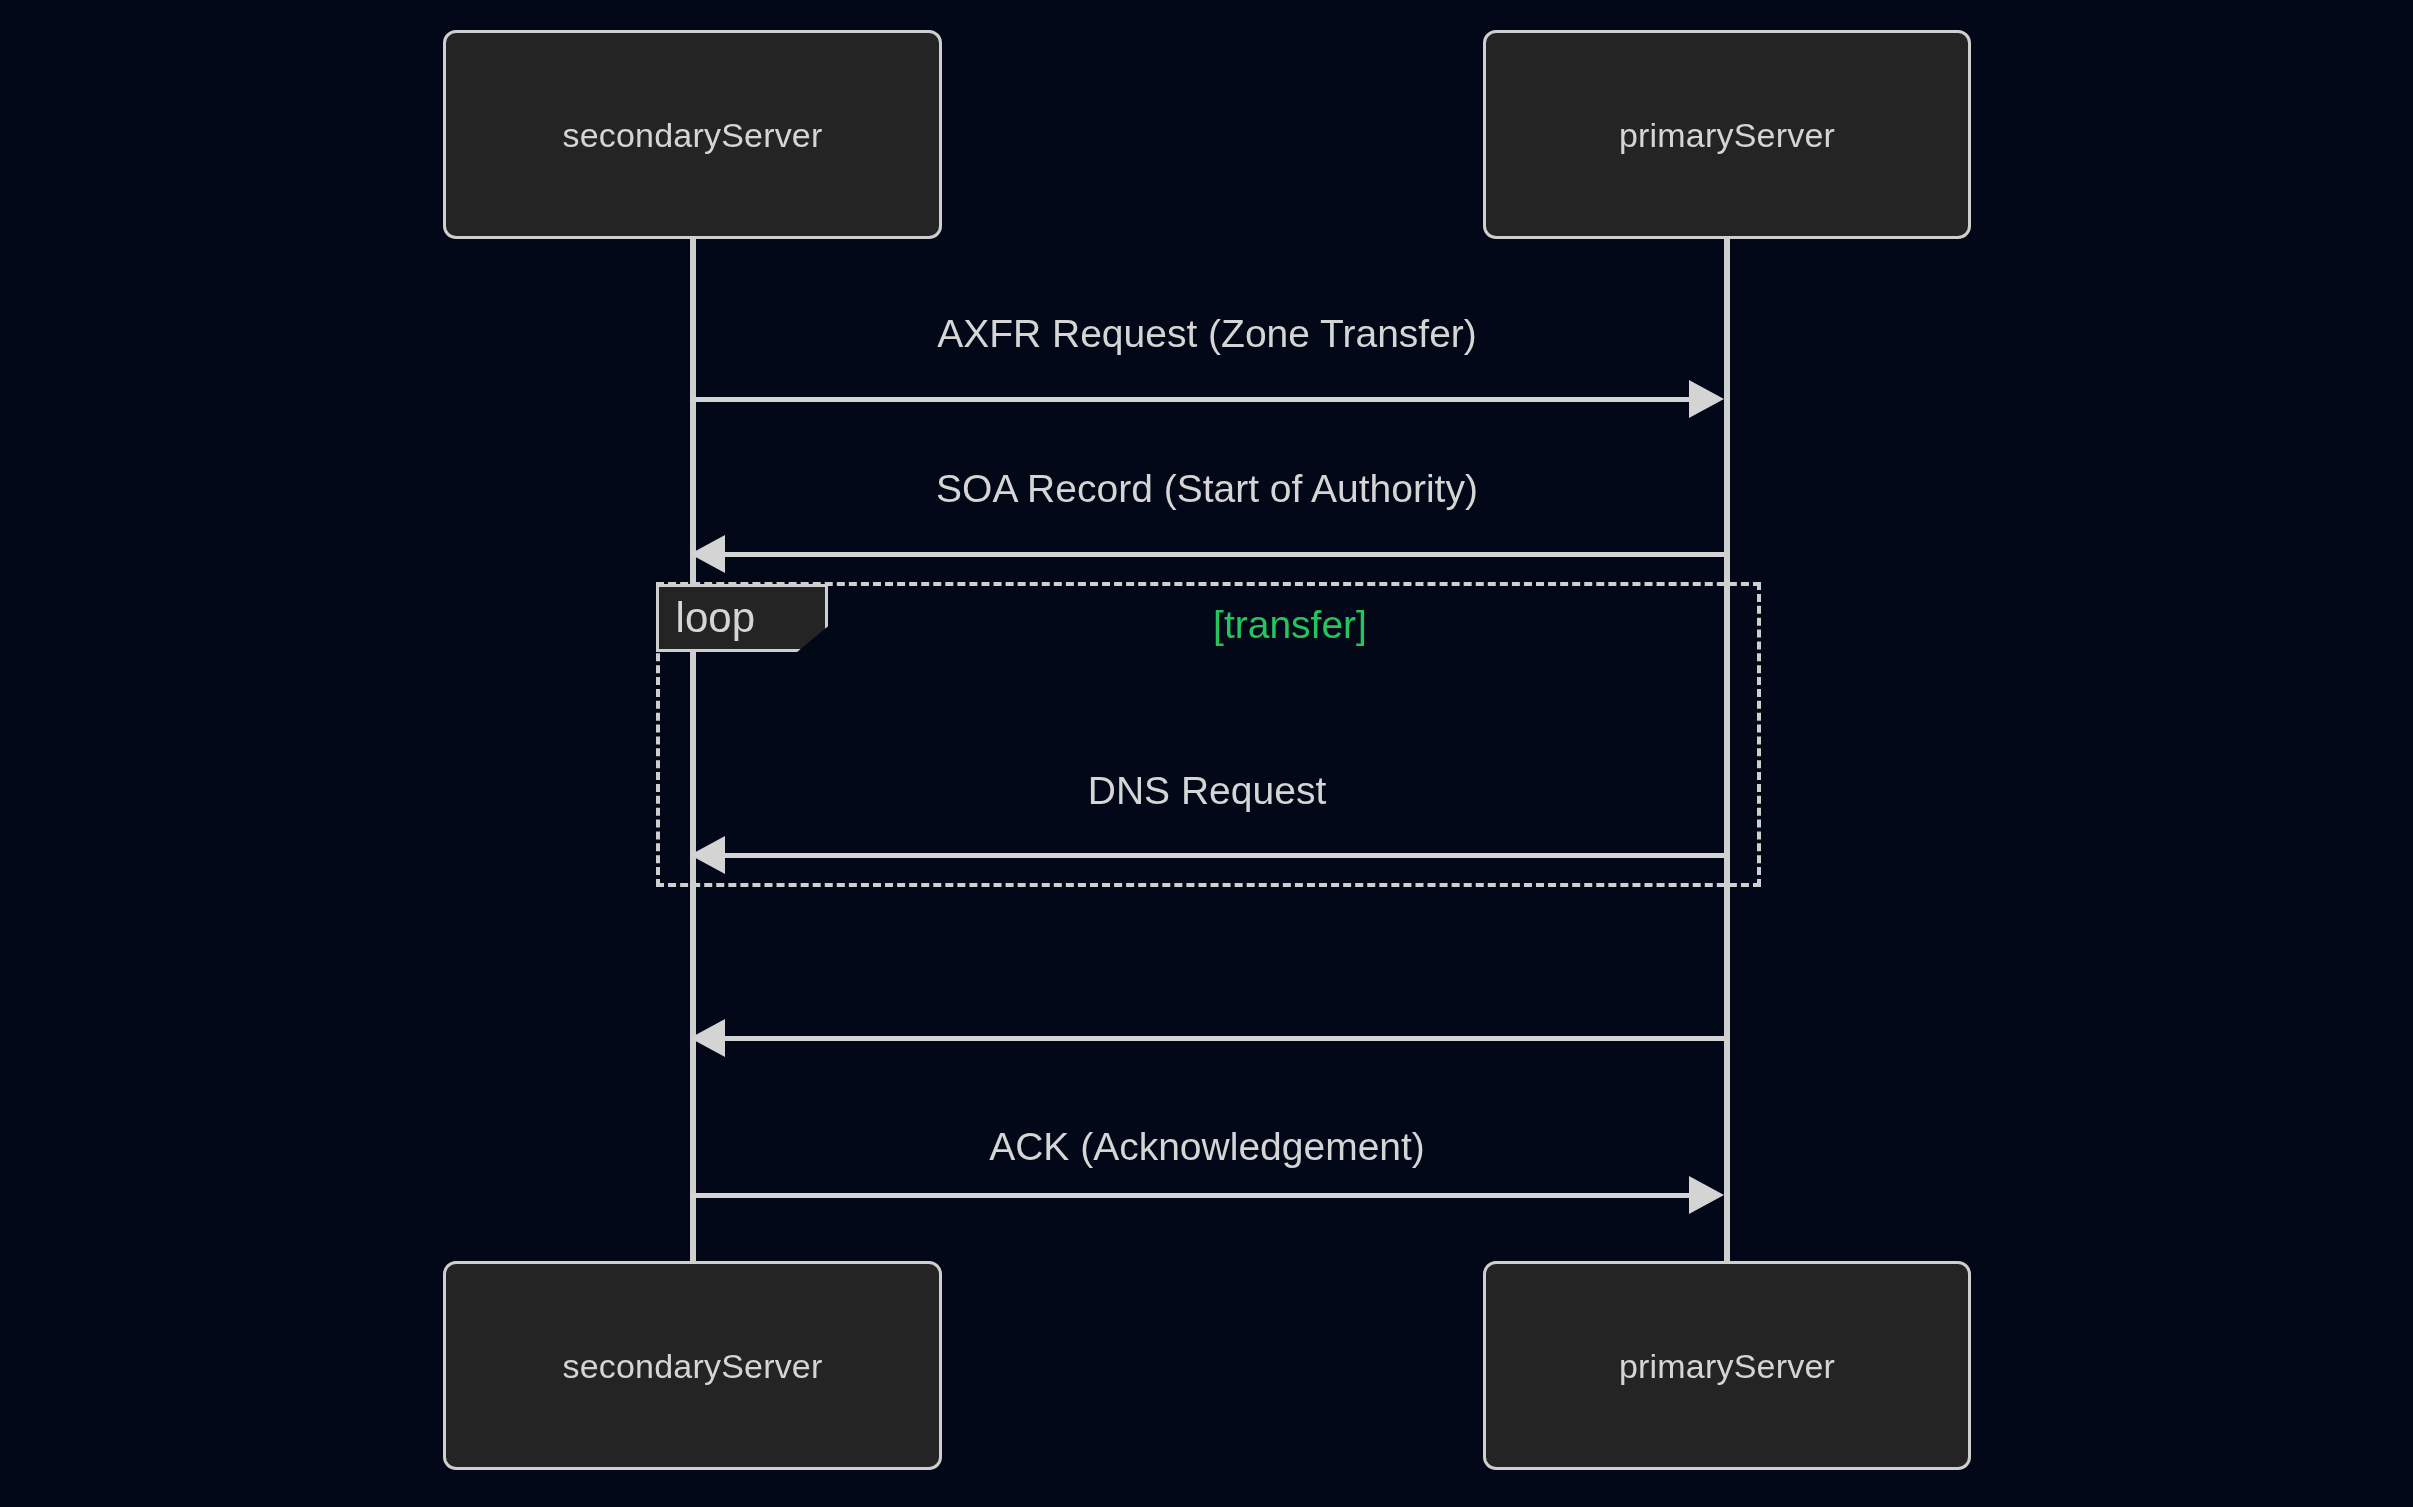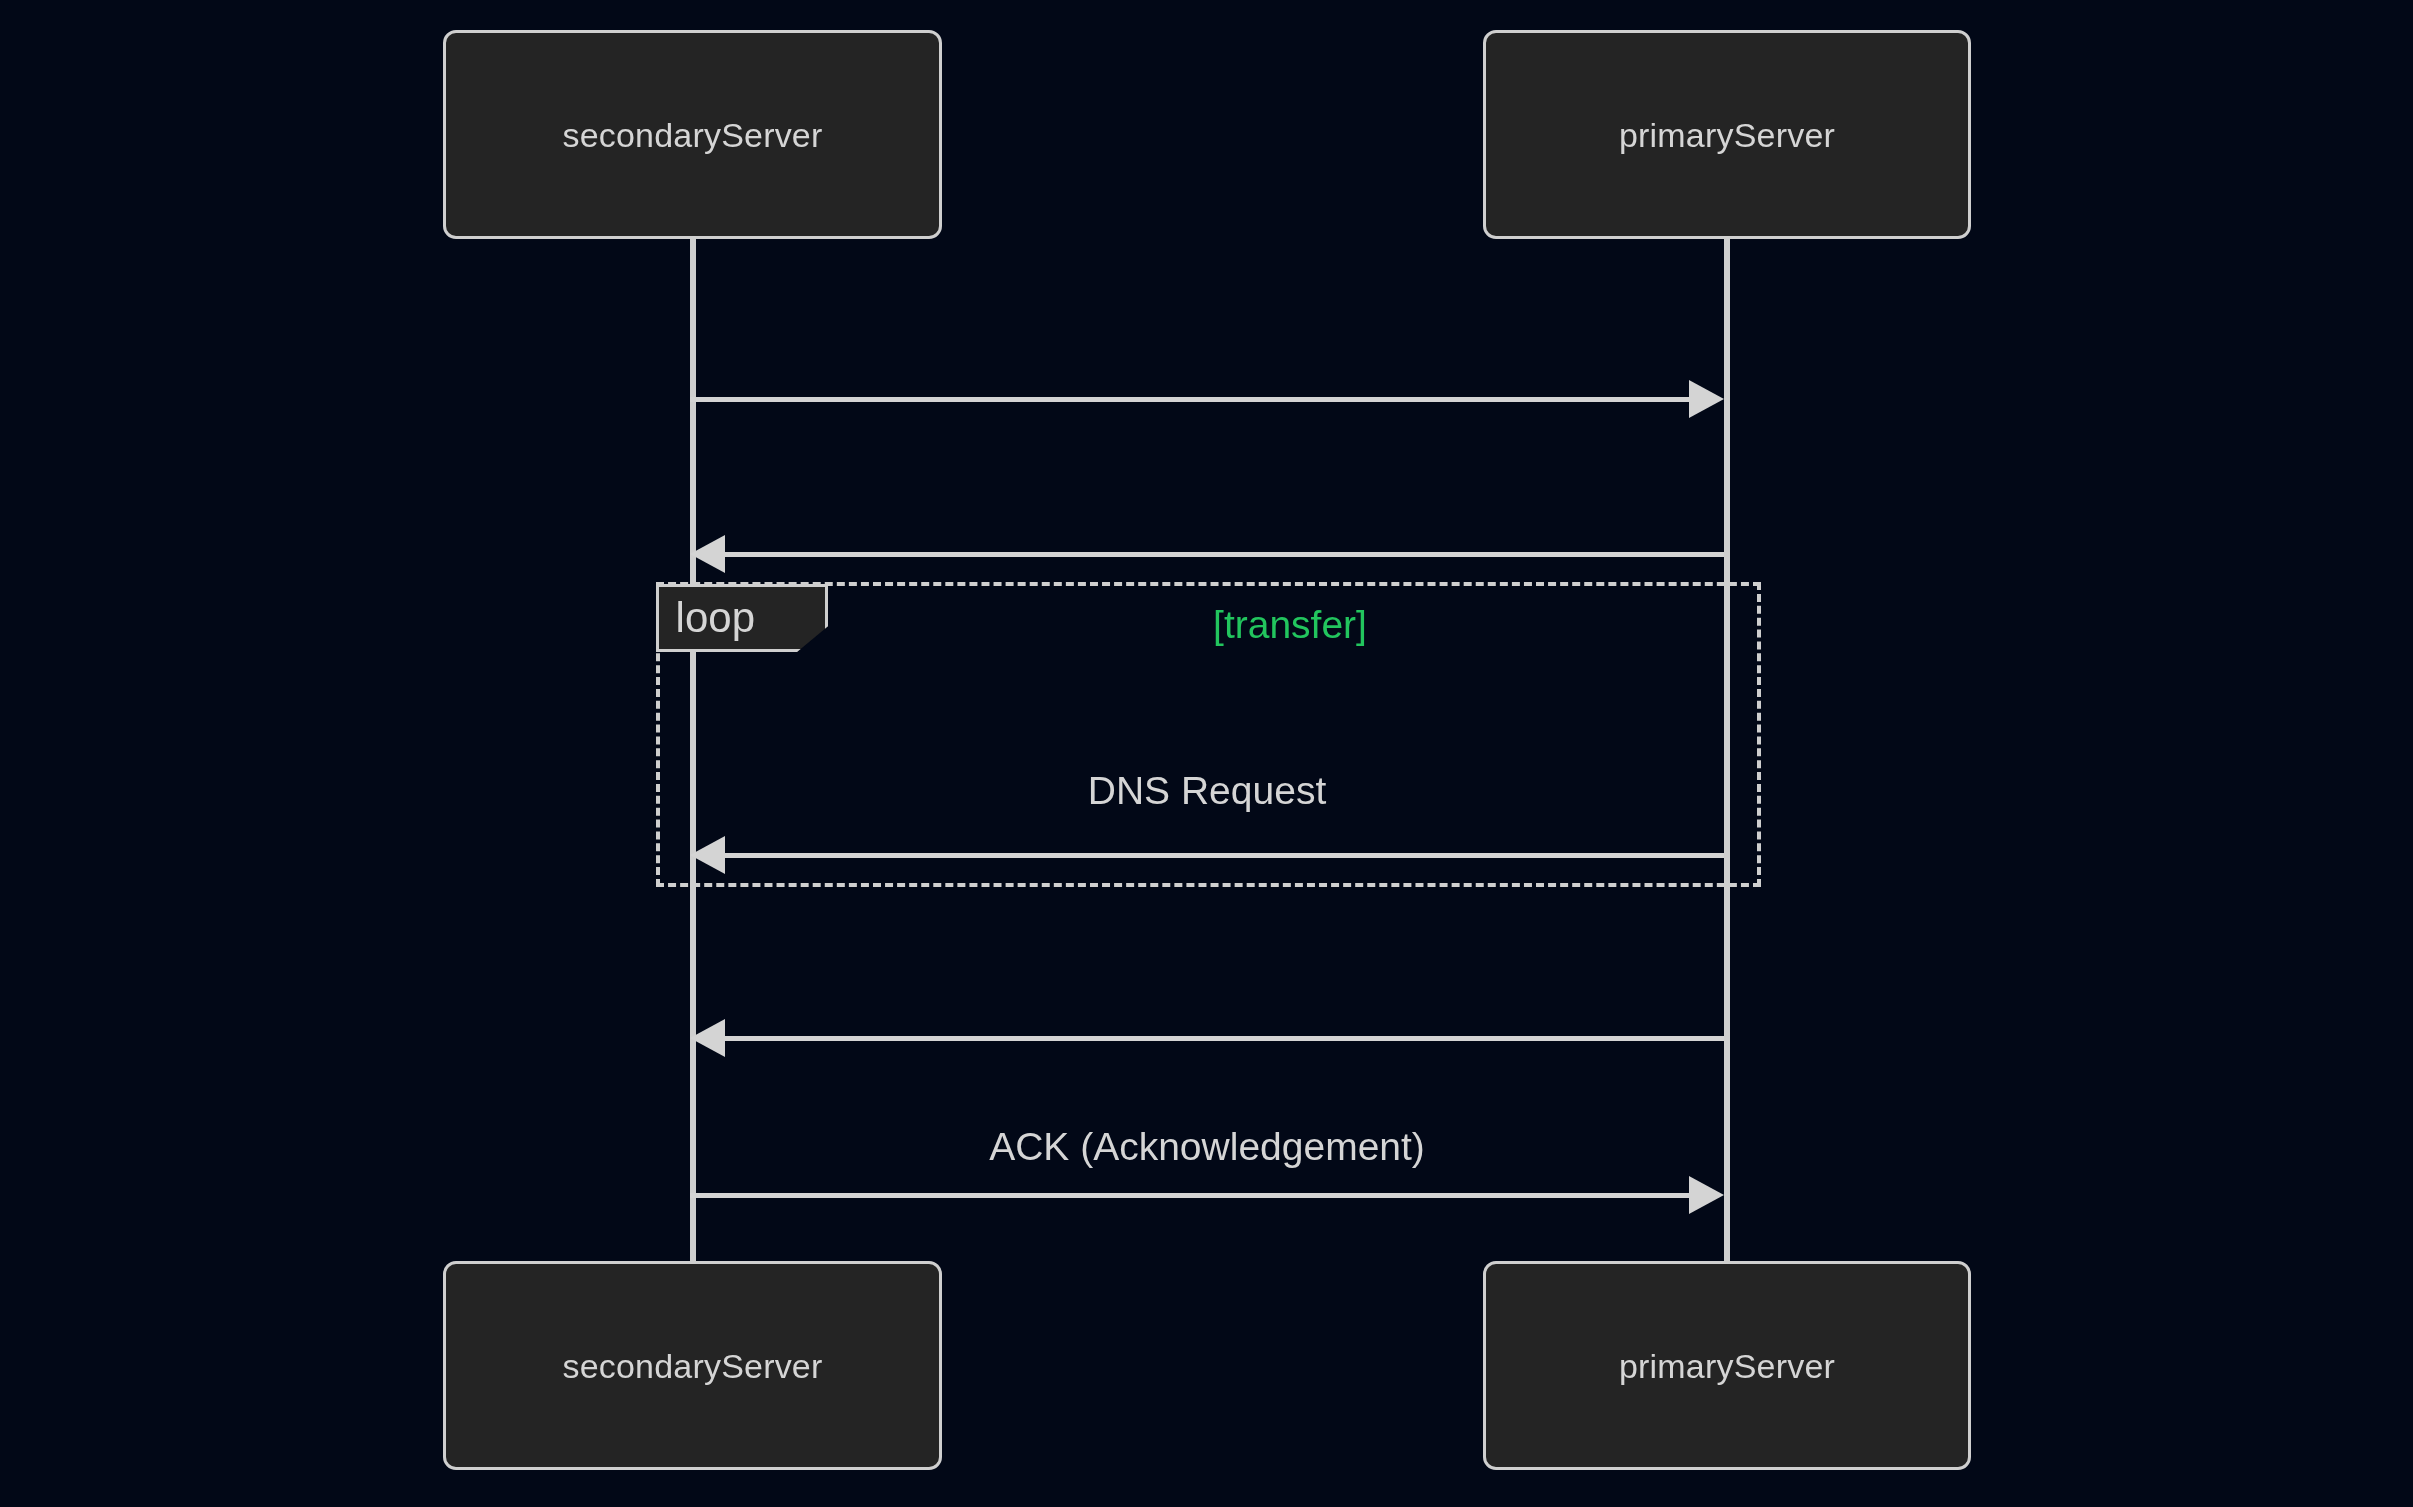--- a/index.html
+++ b/index.html
@@ -136,25 +136,27 @@
   <div class="lifeline" style="left:1724px; top:238px; height:1025px;"></div>
 
   <div class="loop-frame" style="left:656px; top:582px; width:1105px; height:305px;"></div>
 
   <div class="loop-label-box" style="left:656px; top:584px; width:172px; height:68px;">
     <span class="loop-label-text">loop</span>
   </div>
 
   <div class="loop-title" style="left:1290px; top:605px;">[transfer]</div>
 
+  <div class="msg-label" style="left:1207px; top:314px;">AXFR Request (Zone Transfer)</div>
   <div class="msg" style="left:690px; top:397px; width:1034px;">
     <div class="msg-line" style="width:1003px;"></div>
     <div class="arrowhead right" style="left:999px;"></div>
   </div>
 
+  <div class="msg-label" style="left:1207px; top:469px;">SOA Record (Start of Authority)</div>
   <div class="msg" style="left:690px; top:552px; width:1034px;">
     <div class="msg-line" style="left:31px; width:1003px;"></div>
     <div class="arrowhead left" style="left:0px;"></div>
   </div>
 
   <div class="msg-label" style="left:1207px; top:771px;">DNS Request</div>
   <div class="msg" style="left:690px; top:853px; width:1034px;">
     <div class="msg-line" style="left:31px; width:1003px;"></div>
     <div class="arrowhead left" style="left:0px;"></div>
   </div>

